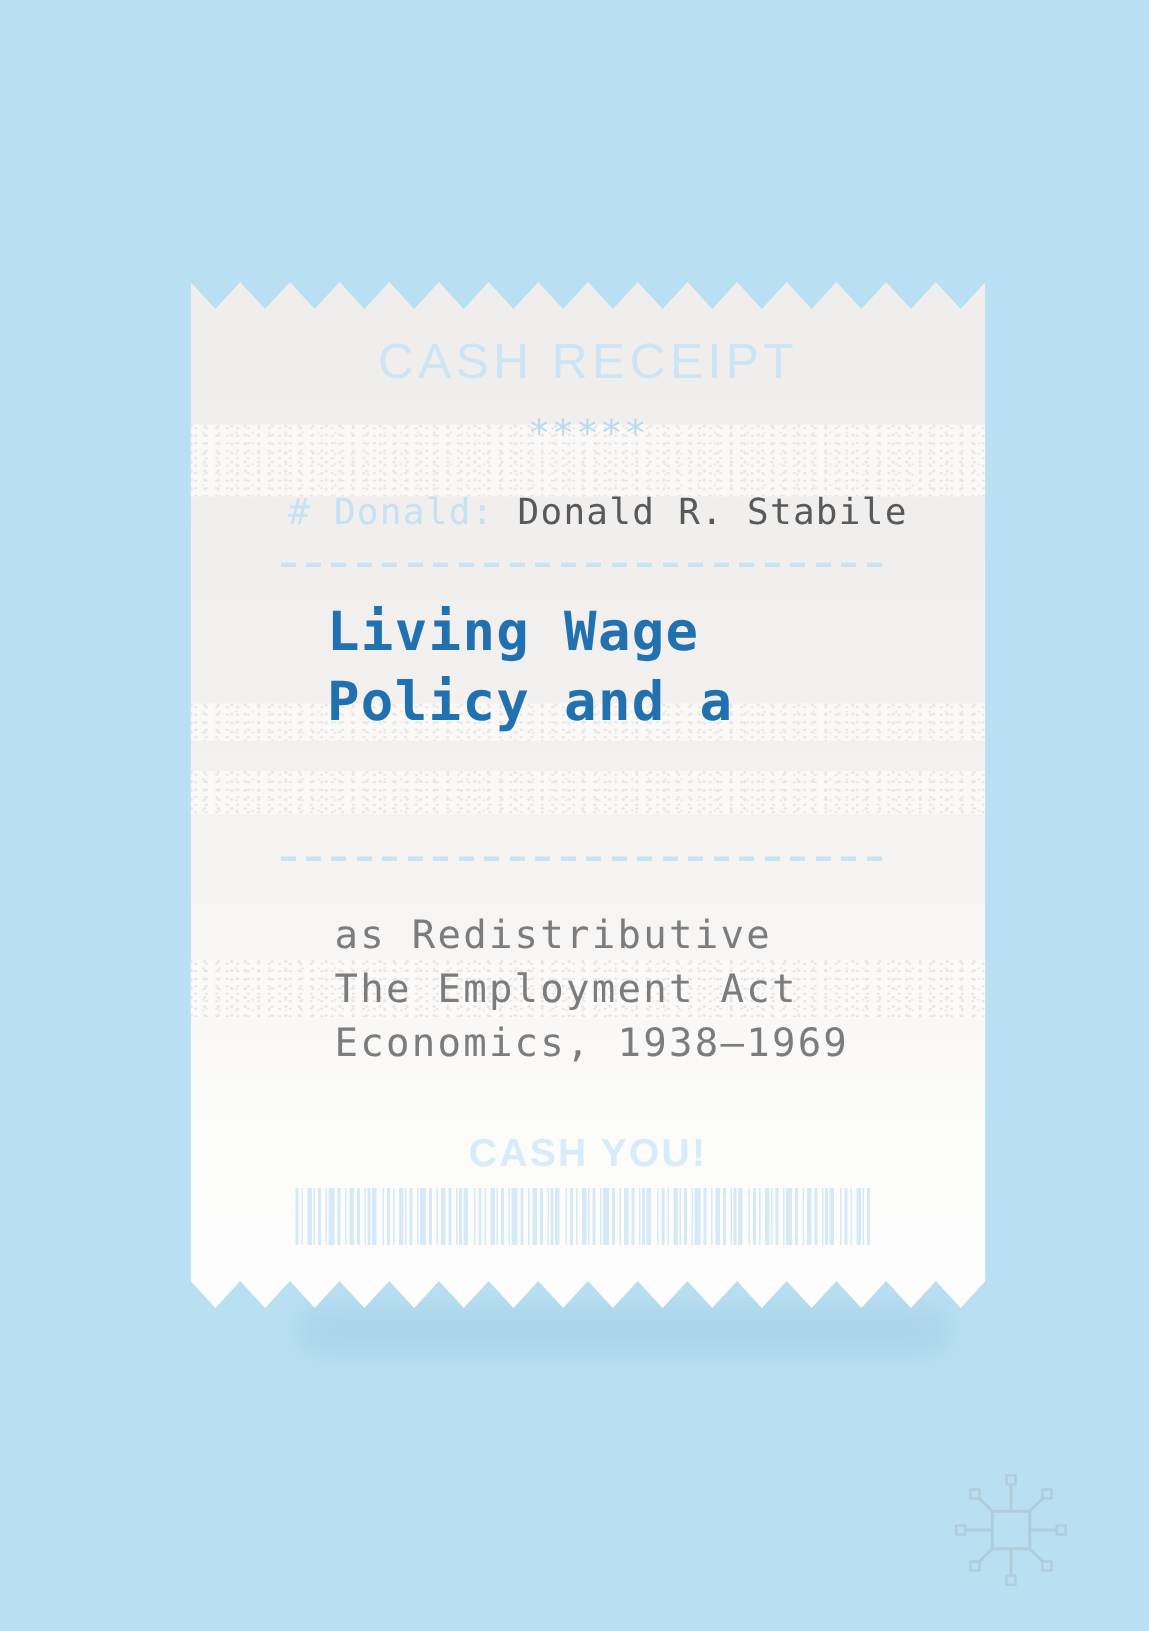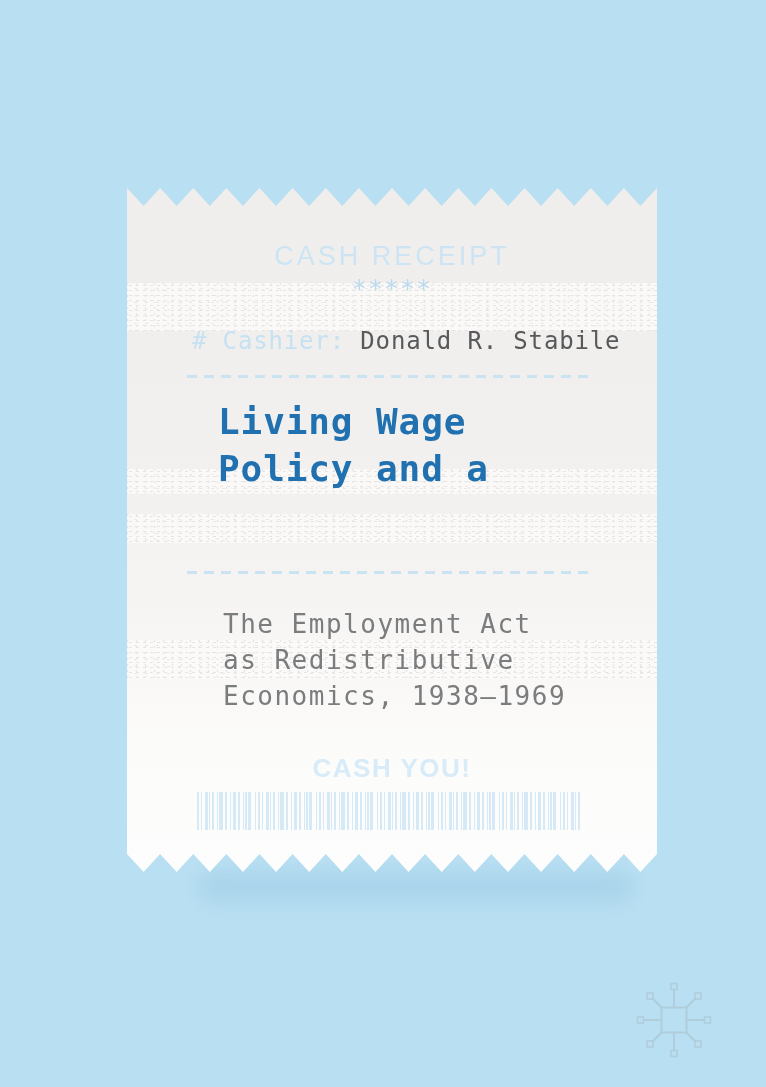--- a/index.html
+++ b/index.html
@@ -36,23 +36,23 @@
       radial-gradient(#e8e7e5 1.1px, transparent 1.3px);
     background-size:7px 5px, 11px 7px, 9px 6px;
     background-position:0 0, 3px 2px, 5px 4px;
   }
   .band-a{top:95px;height:48px;}
   .band-b{top:281px;height:25px;}
   .band-c{top:326px;height:29px;}
   .band-d{top:452px;height:39px;}
 
   .cash-receipt{
-    position:absolute;top:50px;left:0;width:100%;
+    position:absolute;top:35px;left:0;width:100%;
     text-align:center;
-    font-size:27px;line-height:36px;font-weight:400;
+    font-size:33px;line-height:36px;font-weight:400;
     letter-spacing:3px;color:#cde4f4;
   }
   .stars{
     position:absolute;top:88px;left:0;width:100%;
     text-align:center;
     font-family:"DejaVu Sans Mono", monospace;
     font-size:25px;line-height:26px;color:#bcdaee;letter-spacing:1px;
   }
   .cashier-line{
     position:absolute;top:140px;left:65px;white-space:nowrap;
@@ -112,34 +112,34 @@
 
     <div class="noise-band band-a"></div>
     <div class="noise-band band-b"></div>
     <div class="noise-band band-c"></div>
     <div class="noise-band band-d"></div>
 
     <div class="cash-receipt">CASH RECEIPT</div>
 
     <div class="stars">*****</div>
 
-    <div class="cashier-line"><span class="label"># Cashier: </span><span class="author">Donald R. Stabile</span></div>
+    <div class="cashier-line"><span class="label"># Donald: </span><span class="author">Donald R. Stabile</span></div>
 
     <div class="dashed-line dash-1"></div>
 
     <h1 class="book-title">
       <span class="title-line">Living Wage</span>
       <span class="title-line">Policy and a</span>
     </h1>
 
     <div class="dashed-line dash-2"></div>
 
     <h2 class="book-subtitle">
+      <span class="subtitle-line">as Redistributive</span>
       <span class="subtitle-line">The Employment Act</span>
-      <span class="subtitle-line">as Redistributive</span>
       <span class="subtitle-line">Economics, 1938–1969</span>
     </h2>
 
     <div class="thank-you">CASH YOU!</div>
 
     <div class="barcode" id="barcode">
         <span style="left:0px;width:2px"></span>
         <span style="left:4px;width:1px"></span>
         <span style="left:8px;width:3px"></span>
         <span style="left:12px;width:1px"></span>

